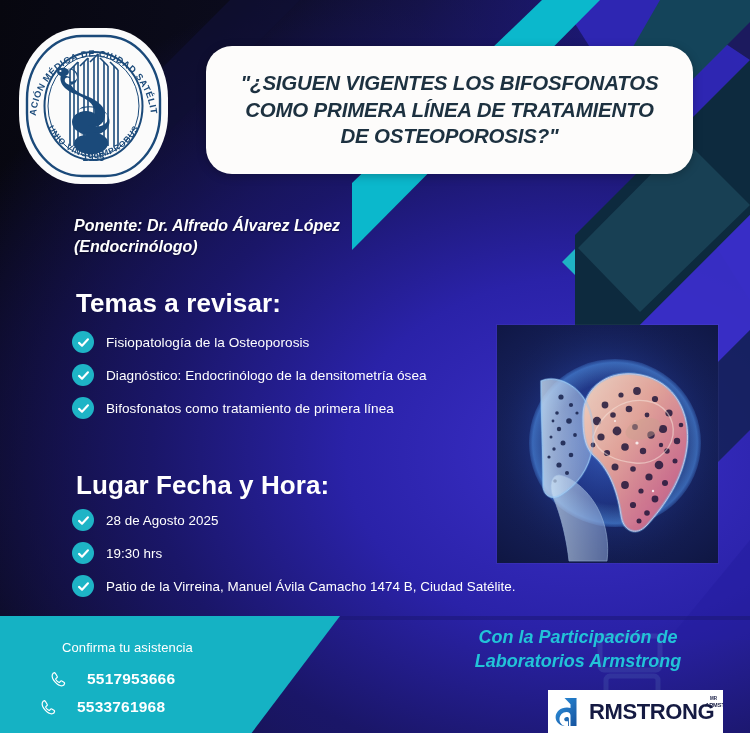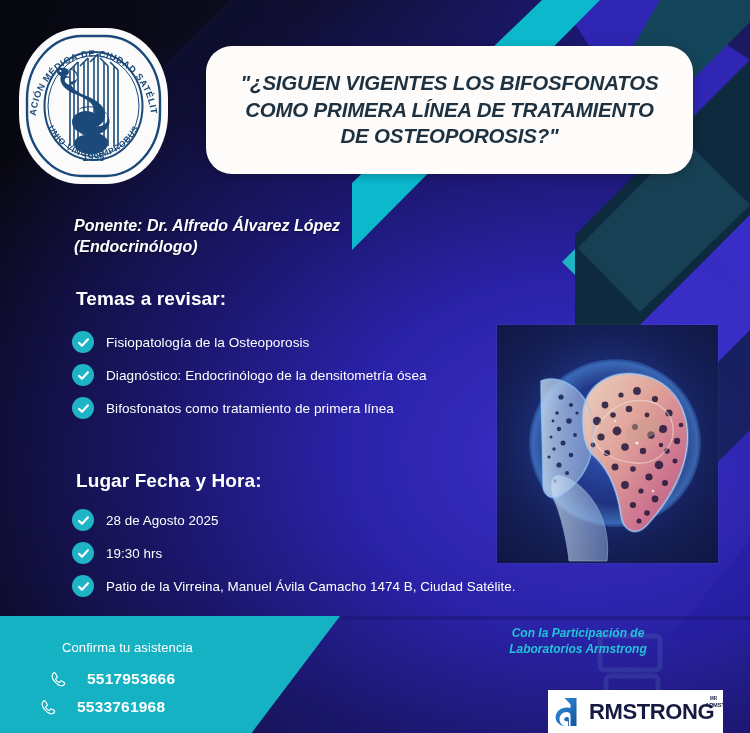--- a/index.html
+++ b/index.html
@@ -52,21 +52,21 @@
     font-size:16px;
     line-height:1.30;
     font-weight:bold; font-style:italic;
     color:#ffffff;
     white-space:pre-line;
     text-shadow:0 1px 2px rgba(0,0,0,.4);
   }
   
   .sec-head {
     position:absolute;
-    font-size:19px;
+    font-size:26px;
     font-weight:bold;
     color:#ffffff;
     letter-spacing:.1px;
   }
   #topics-head { left:76px; top:288px; }
   #venue-head  { left:76px; top:470px; }
   
   .blist { position:absolute; left:72px; }
   #topics-list { top:330px; }
   #venue-list  { top:508px; }
@@ -118,21 +118,21 @@
     color:#ffffff;
   }
   #phone-row-0 { left:50px; top:670px; }
   #phone-row-1 { left:40px; top:698px; }
   .phone-row svg { width:17px; height:17px; margin-right:20px; display:block; }
   .phone-row .num { font-size:15.5px; font-weight:bold; letter-spacing:.2px; }
   
   .sponsor-text {
     position:absolute; left:428px; top:626px;
     width:300px;
-    font-size:12px; line-height:1.32;
+    font-size:18px; line-height:1.32;
     font-weight:bold; font-style:italic;
     color:#22c3d8;
     text-align:center;
     white-space:pre-line;
   }
   .sponsor-logo {
     position:absolute; left:548px; top:690px;
     width:175px; height:43px;
     background:#ffffff;
     display:flex; align-items:center;

